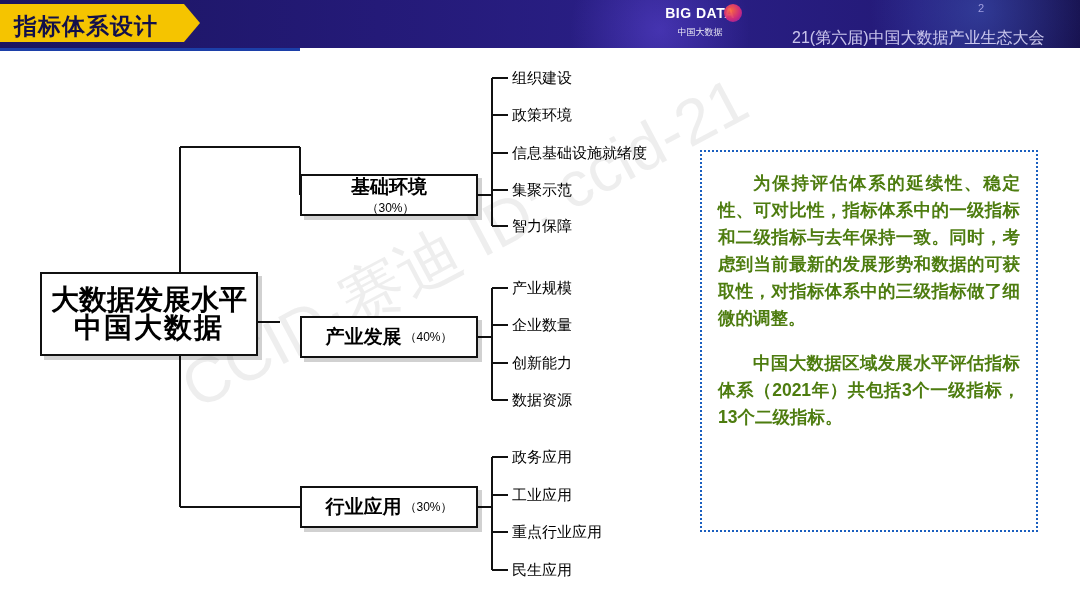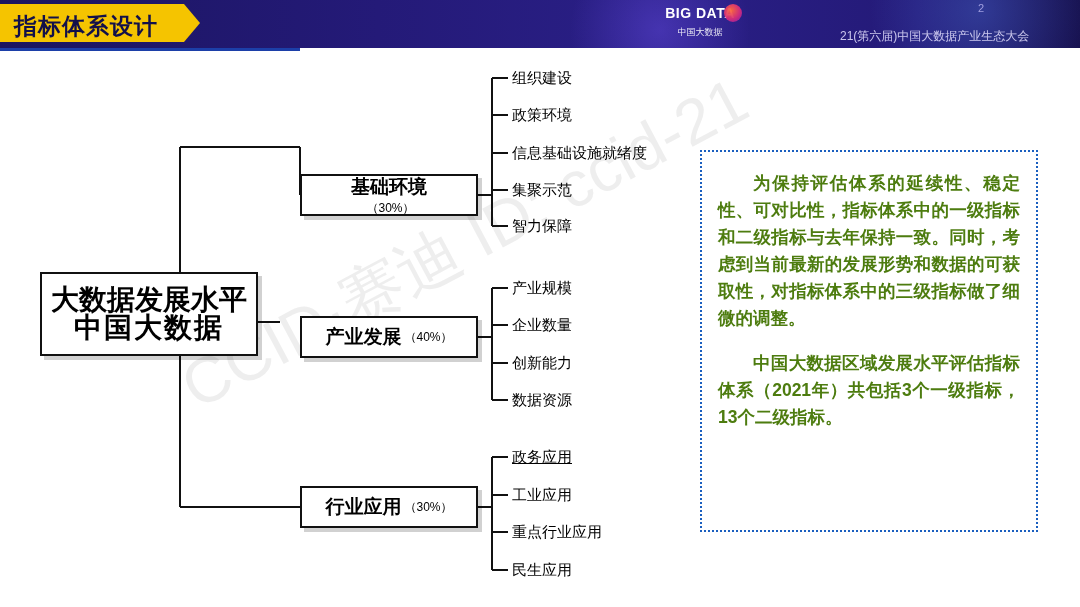--- a/index.html
+++ b/index.html
@@ -83,22 +83,22 @@
   #logo .logo-dot {
     position: absolute;
     right: -2px; top: 1px;
     width: 18px; height: 18px;
     border-radius: 50%;
     background: radial-gradient(circle at 40% 35%, #ff6a3d 0%, #d62b7a 55%, #7a1fb0 100%);
     opacity: 0.95;
   }
   #header-caption {
     position: absolute;
-    left: 840px; top: 28px;
-    font-size: 12px;
+    left: 792px; top: 28px;
+    font-size: 16px;
     color: #e6e2ff;
     white-space: nowrap;
     opacity: 0.85;
   }
   #header-topnum {
     position: absolute;
     left: 978px; top: 2px;
     font-size: 11px;
     color: #cfc8ff;
     opacity: 0.7;
@@ -287,21 +287,21 @@
     <div class="leaf" style="left:512px; top:58px;">政策环境</div>
     <div class="leaf" style="left:512px; top:96px;">信息基础设施就绪度</div>
     <div class="leaf" style="left:512px; top:133px;">集聚示范</div>
     <div class="leaf" style="left:512px; top:169px;">智力保障</div>
 
     <div class="leaf" style="left:512px; top:231px;">产业规模</div>
     <div class="leaf" style="left:512px; top:268px;">企业数量</div>
     <div class="leaf" style="left:512px; top:306px;text-align:right;">创新能力</div>
     <div class="leaf" style="left:512px; top:343px;">数据资源</div>
 
-    <div class="leaf" style="left:512px; top:400px;text-decoration:underline;">政务应用</div>
+    <div class="leaf" style="left:512px; top:400px;">政务应用</div>
     <div class="leaf" style="left:512px; top:438px;">工业应用</div>
     <div class="leaf" style="left:512px; top:475px;">重点行业应用</div>
     <div class="leaf" style="left:512px; top:513px;">民生应用</div>
   </div>
 
   <div id="note-box">
     <p class="indent">为保持评估体系的延续性、稳定性、可对比性，指标体系中的一级指标和二级指标与去年保持一致。同时，考虑到当前最新的发展形势和数据的可获取性，对指标体系中的三级指标做了细微的调整。</p>
     <p class="indent">中国大数据区域发展水平评估指标体系（2021年）共包括3个一级指标，13个二级指标。</p>
   </div>
 

